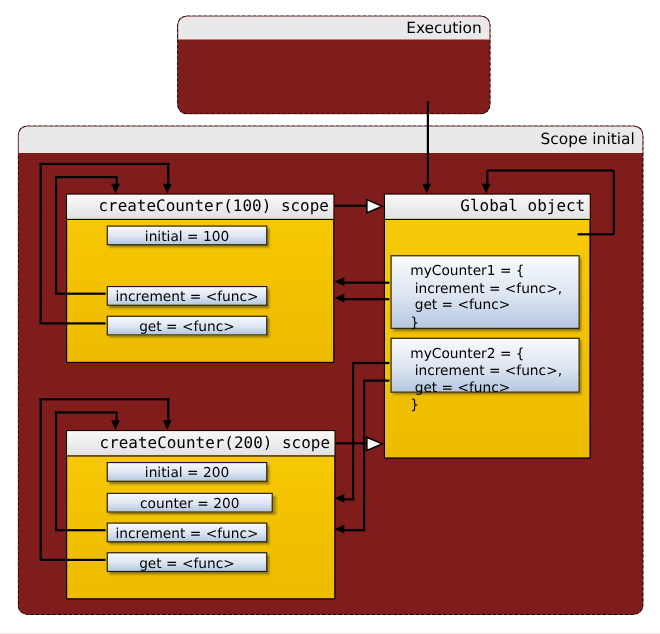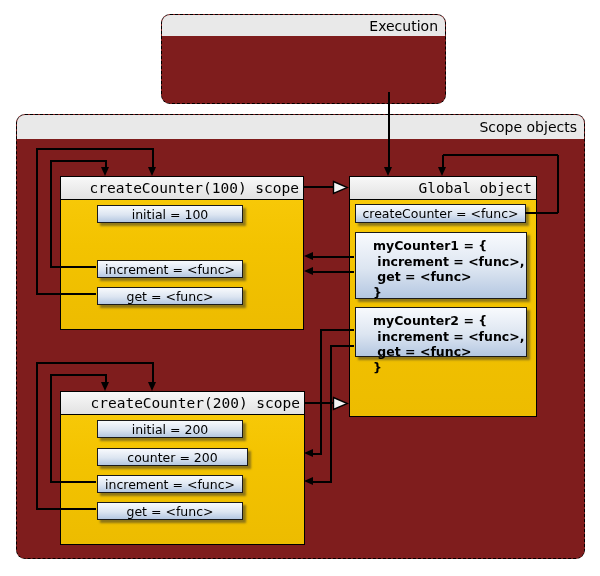--- a/index.html
+++ b/index.html
@@ -32,21 +32,21 @@
     white-space:pre;
   }
   
   .var {
     position:absolute; box-sizing:border-box; border:1px solid #1a1a1a;
     background:linear-gradient(180deg,#F8FAFD 0%,#DCE5F1 55%,#B4C7E1 100%);
     box-shadow:2.5px 2.5px 2px rgba(45,45,45,0.5);
     font-size:12.5px; display:flex; align-items:center; justify-content:center;
   }
   .objvar { display:block; padding-top:5px; }
-  .codeline { white-space:pre; line-height:15.5px; padding-left:17px; font-size:12.5px;font-weight:bold; }
+  .codeline { white-space:pre; line-height:15.5px; padding-left:17px; font-size:12.5px; }
   
   .scriptbox {
     position:absolute; box-sizing:border-box; border:1.2px solid #000;
     background:linear-gradient(180deg,#E2FBDE 0%,#CBF3C5 100%);
     box-shadow:2.5px 2.5px 2px rgba(45,45,45,0.35);
     font-size:12.5px; display:flex; align-items:center; justify-content:center;
   }
   
   .hl { position:absolute; height:1.5px; background:#000; }
   .vl { position:absolute; width:1.5px; background:#000; }
@@ -65,42 +65,41 @@
 </head>
 <body>
 
 <div id="stage">
 
   <div class="panel" style="left:161px; top:14px; width:285px; height:90px;">
     <div class="panel-header" style="height:21px;">Execution</div>
   </div>
 
   <div class="panel" style="left:16px; top:114px; width:569px; height:445px;">
-    <div class="panel-header" style="height:24px;">Scope objects</div>
+    <div class="panel-header" style="height:24px;">Scope initial</div>
   </div>
 
 
   <div class="obox" style="left:60px; top:176px; width:244px; height:154px;">
     <div class="obox-header">createCounter(100) scope</div>
     <div class="var" style="left:36px; top:28px; width:146px; height:18px;">initial = 100</div>
     <div class="var" style="left:36px; top:83px; width:146px; height:18px;">increment = &lt;func&gt;</div>
     <div class="var" style="left:36px; top:110px; width:146px; height:18px;">get = &lt;func&gt;</div>
   </div>
 
   <div class="obox" style="left:60px; top:391px; width:245px; height:154px;">
     <div class="obox-header">createCounter(200) scope</div>
     <div class="var" style="left:36px; top:28px; width:146px; height:18px;">initial = 200</div>
     <div class="var" style="left:36px; top:56px; width:151px; height:18px;">counter = 200</div>
     <div class="var" style="left:36px; top:83px; width:146px; height:18px;">increment = &lt;func&gt;</div>
     <div class="var" style="left:36px; top:110px; width:146px; height:18px;">get = &lt;func&gt;</div>
   </div>
 
   <div class="obox" style="left:349px; top:176px; width:188px; height:241px;">
     <div class="obox-header">Global object</div>
-    <div class="var" style="left:5px; top:27px; width:171px; height:19px;">createCounter = &lt;func&gt;</div>
     <div class="var objvar" style="left:5px; top:55px; width:172px; height:67px;">
       <div class="codeline">myCounter1 = {</div>
       <div class="codeline"> increment = &lt;func&gt;,</div>
       <div class="codeline"> get = &lt;func&gt;</div>
       <div class="codeline">}</div>
     </div>
     <div class="var objvar" style="left:5px; top:130px; width:172px; height:50px;">
       <div class="codeline">myCounter2 = {</div>
       <div class="codeline"> increment = &lt;func&gt;,</div>
       <div class="codeline"> get = &lt;func&gt;</div>

